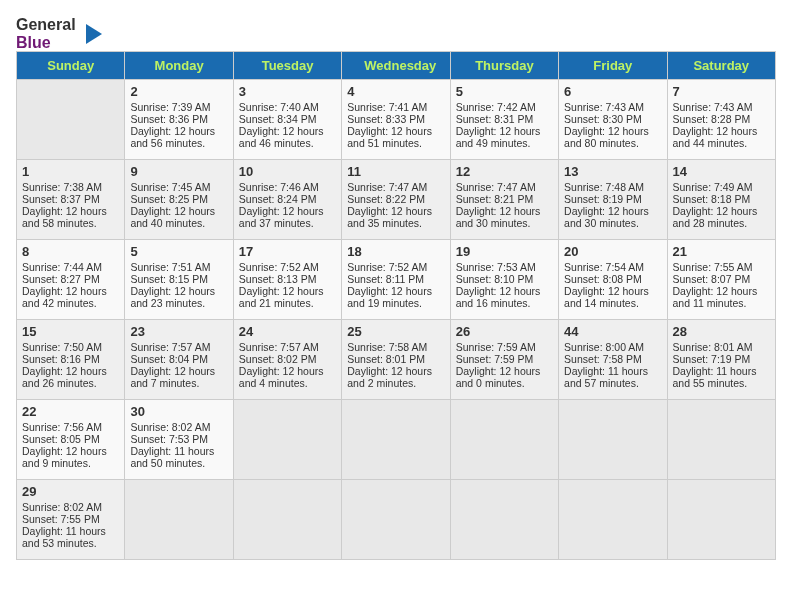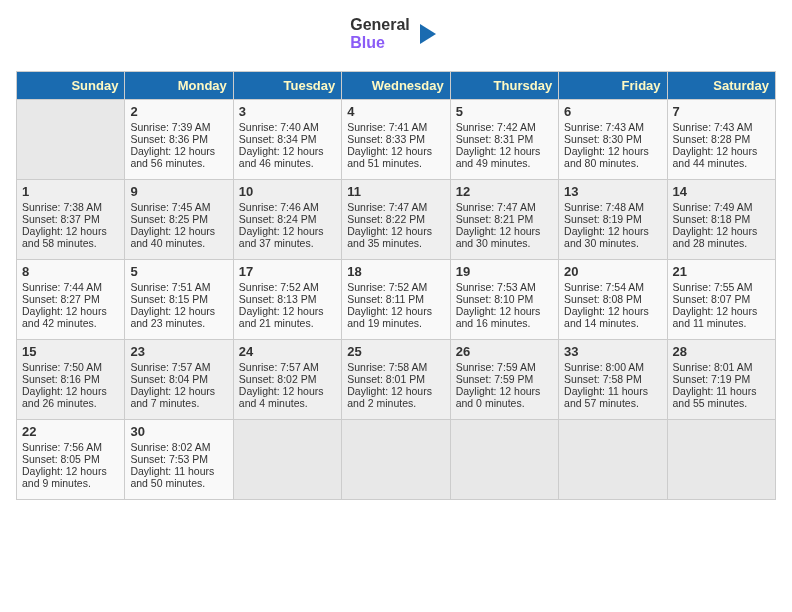--- a/index.html
+++ b/index.html
@@ -5,23 +5,23 @@
     * { margin: 0; padding: 0; box-sizing: border-box; }
     body {
       font-family: Arial, sans-serif;
       background: #fff;
       width: 792px;
       min-height: 612px;
       padding: 16px;
     }
     .header {
       display: flex;
-      justify-content: center;
+      justify-content: flex-start;
       align-items: flex-start;
-      margin-bottom: 20px;
+      margin-bottom: 0;
     }
     .logo {
       display: flex;
       align-items: center;
       gap: 4px;
     }
     .title-block { text-align: right; }
     .month-title {
       font-size: 32px;
       font-weight: bold;
@@ -31,23 +31,23 @@
       font-size: 14px;
       color: #555;
     }
     table {
       width: 100%;
       border-collapse: collapse;
       table-layout: fixed;
     }
     thead tr th {
       background: #1a6bb0;
-      color: #fef9c3;
-      text-align: right;
-      padding: 6px 6px;
+      color: #bef264;
+      text-align: center;
+      padding: 6px 22px;
       font-size: 13px;
       font-weight: bold;
       border: 1px solid #ccc;
     }
     tbody tr td {
       border: 1px solid #ccc;
       vertical-align: top;
       padding: 4px 5px;
       font-size: 10.5px;
       color: #333;
@@ -63,21 +63,21 @@
     }
     .empty-cell { background: #e8e8e8 !important; }
   </style>
 </head>
 <body>
 
 <div class="header">
   <div class="logo">
     <div style="display:flex;flex-direction:column;line-height:1.1">
       <span style="font-size:16px;font-weight:bold;color:#333">General</span>
-      <span style="font-size:16px;font-weight:bold;color:#8b5cf6">Blue</span>
+      <span style="font-size:16px;font-weight:bold;color:#701a75">Blue</span>
     </div>
     <svg width="28" height="28" viewBox="0 0 28 28">
       <polygon points="6,4 22,14 6,24" fill="#1a6bb0"></polygon>
     </svg>
   </div>
   <div class="title-block">
     <div class="month-title"></div>
     <div class="subtitle"></div>
   </div>
 </div>
@@ -272,21 +272,21 @@
           <div>and 2 minutes.</div>
         </td>
         <td>
           <span class="day-num">26</span>
           <div>Sunrise: 7:59 AM</div>
           <div>Sunset: 7:59 PM</div>
           <div>Daylight: 12 hours</div>
           <div>and 0 minutes.</div>
         </td>
         <td>
-          <span class="day-num">33</span>
+          <span class="day-num">44</span>
           <div>Sunrise: 8:00 AM</div>
           <div>Sunset: 7:58 PM</div>
           <div>Daylight: 11 hours</div>
           <div>and 57 minutes.</div>
         </td>
         <td>
           <span class="day-num">28</span>
           <div>Sunrise: 8:01 AM</div>
           <div>Sunset: 7:19 PM</div>
           <div>Daylight: 11 hours</div>
@@ -307,14 +307,29 @@
           <div>Sunset: 7:53 PM</div>
           <div>Daylight: 11 hours</div>
           <div>and 50 minutes.</div>
         </td>
         <td class="empty-cell"></td>
         <td class="empty-cell"></td>
         <td class="empty-cell"></td>
         <td class="empty-cell"></td>
         <td class="empty-cell"></td>
       </tr>
+      <tr>
+        <td>
+          <span class="day-num">29</span>
+          <div>Sunrise: 8:02 AM</div>
+          <div>Sunset: 7:55 PM</div>
+          <div>Daylight: 11 hours</div>
+          <div>and 53 minutes.</div>
+        </td>
+        <td class="empty-cell"></td>
+        <td class="empty-cell"></td>
+        <td class="empty-cell"></td>
+        <td class="empty-cell"></td>
+        <td class="empty-cell"></td>
+        <td class="empty-cell"></td>
+      </tr>
     </tbody>
 </table>
 
 </body></html>

